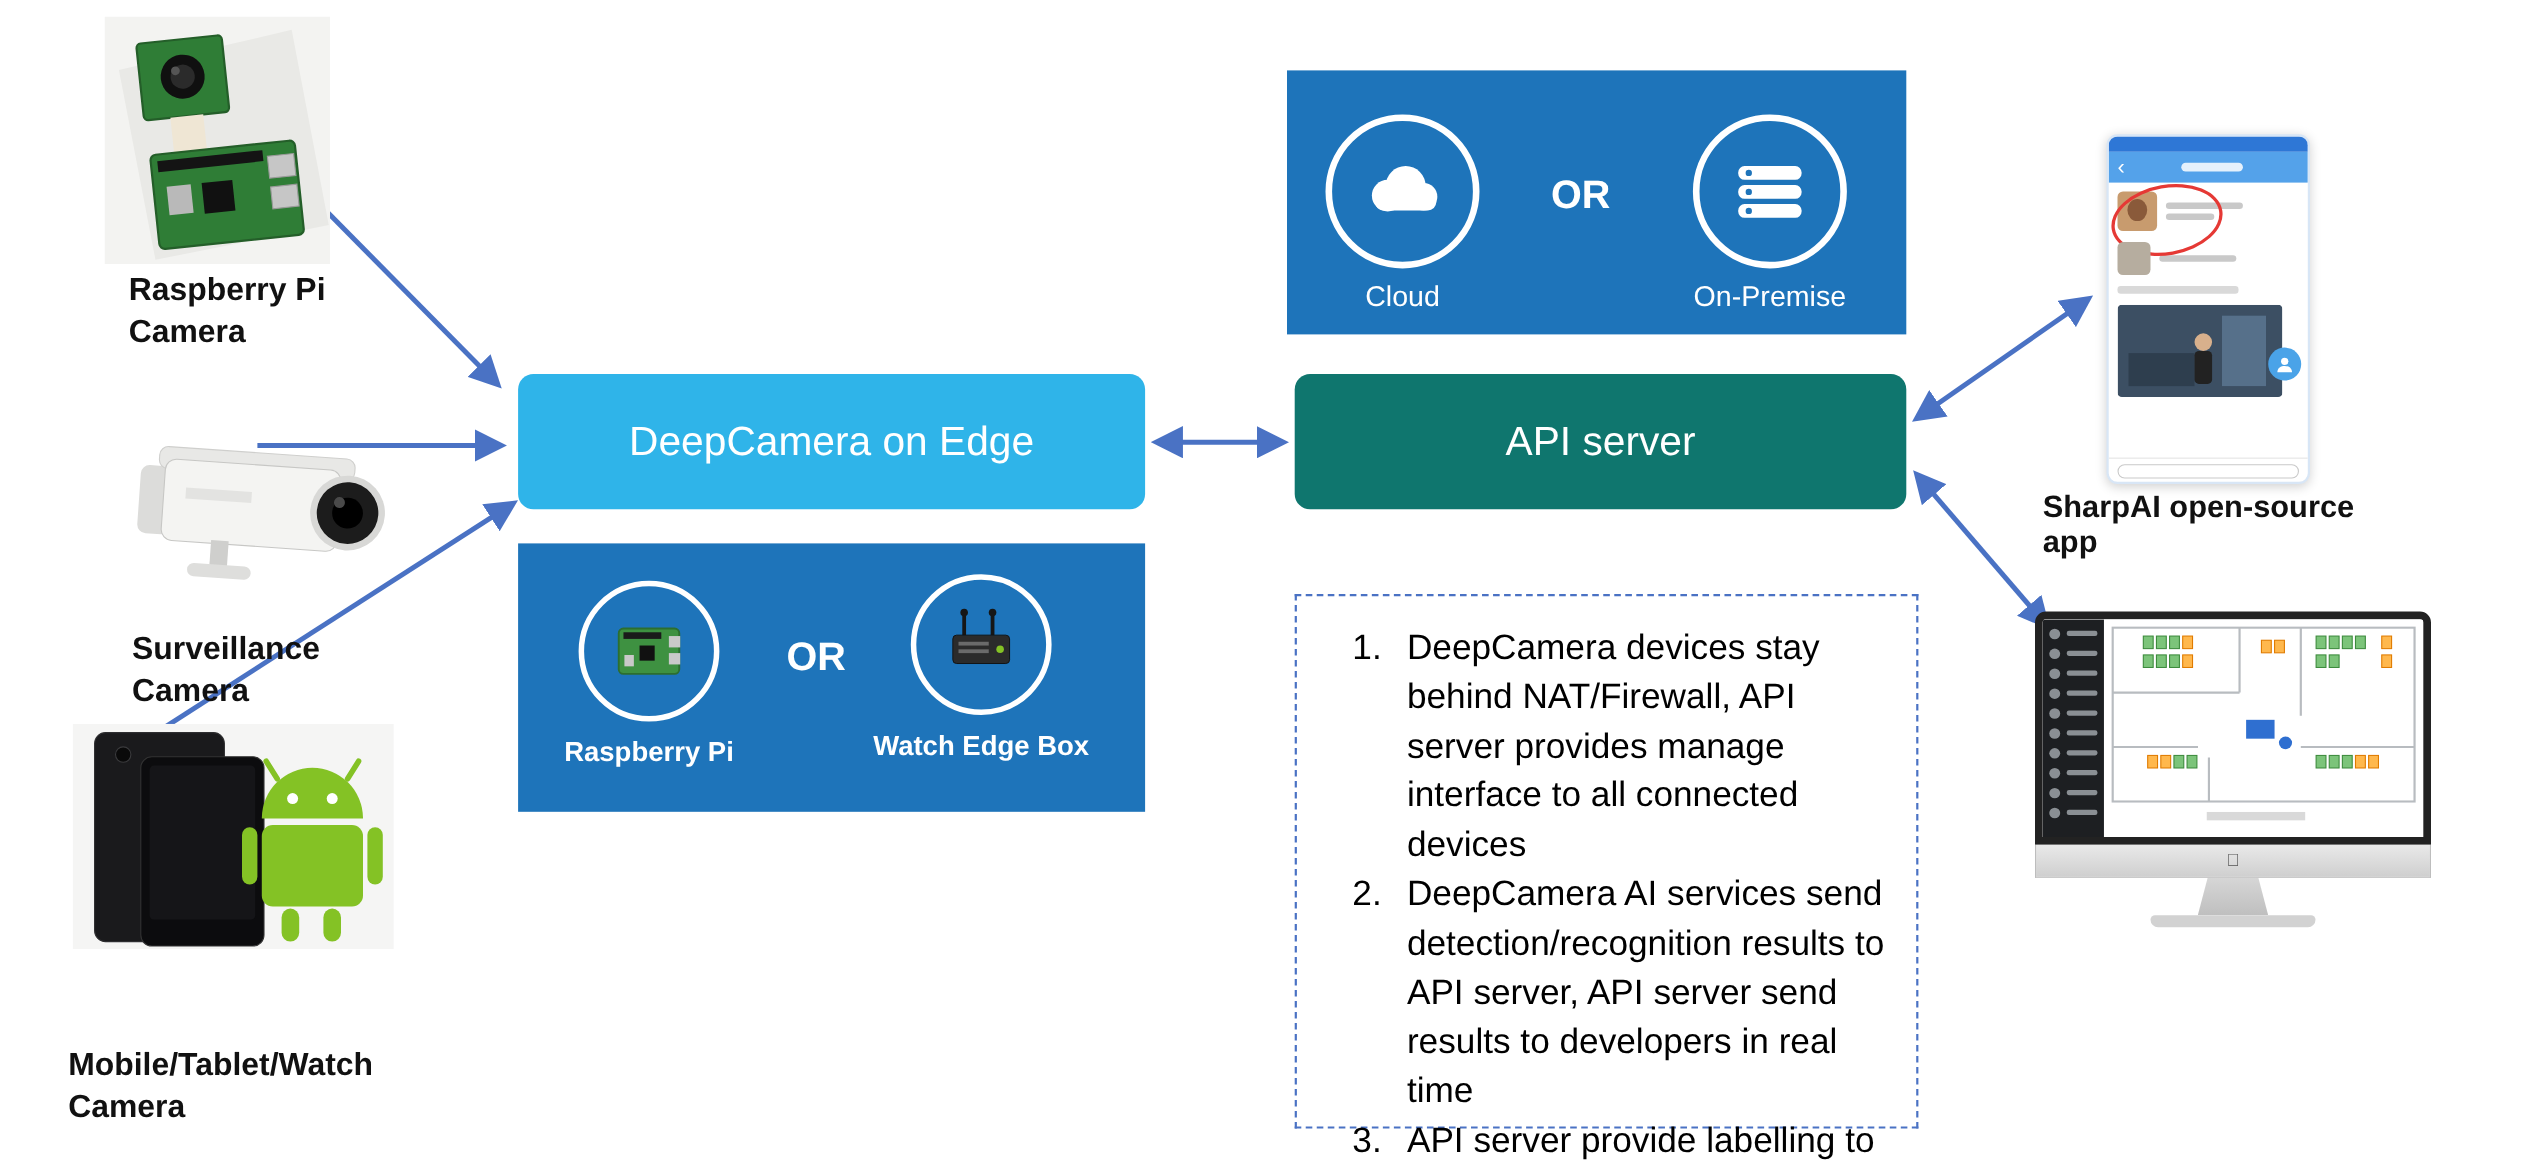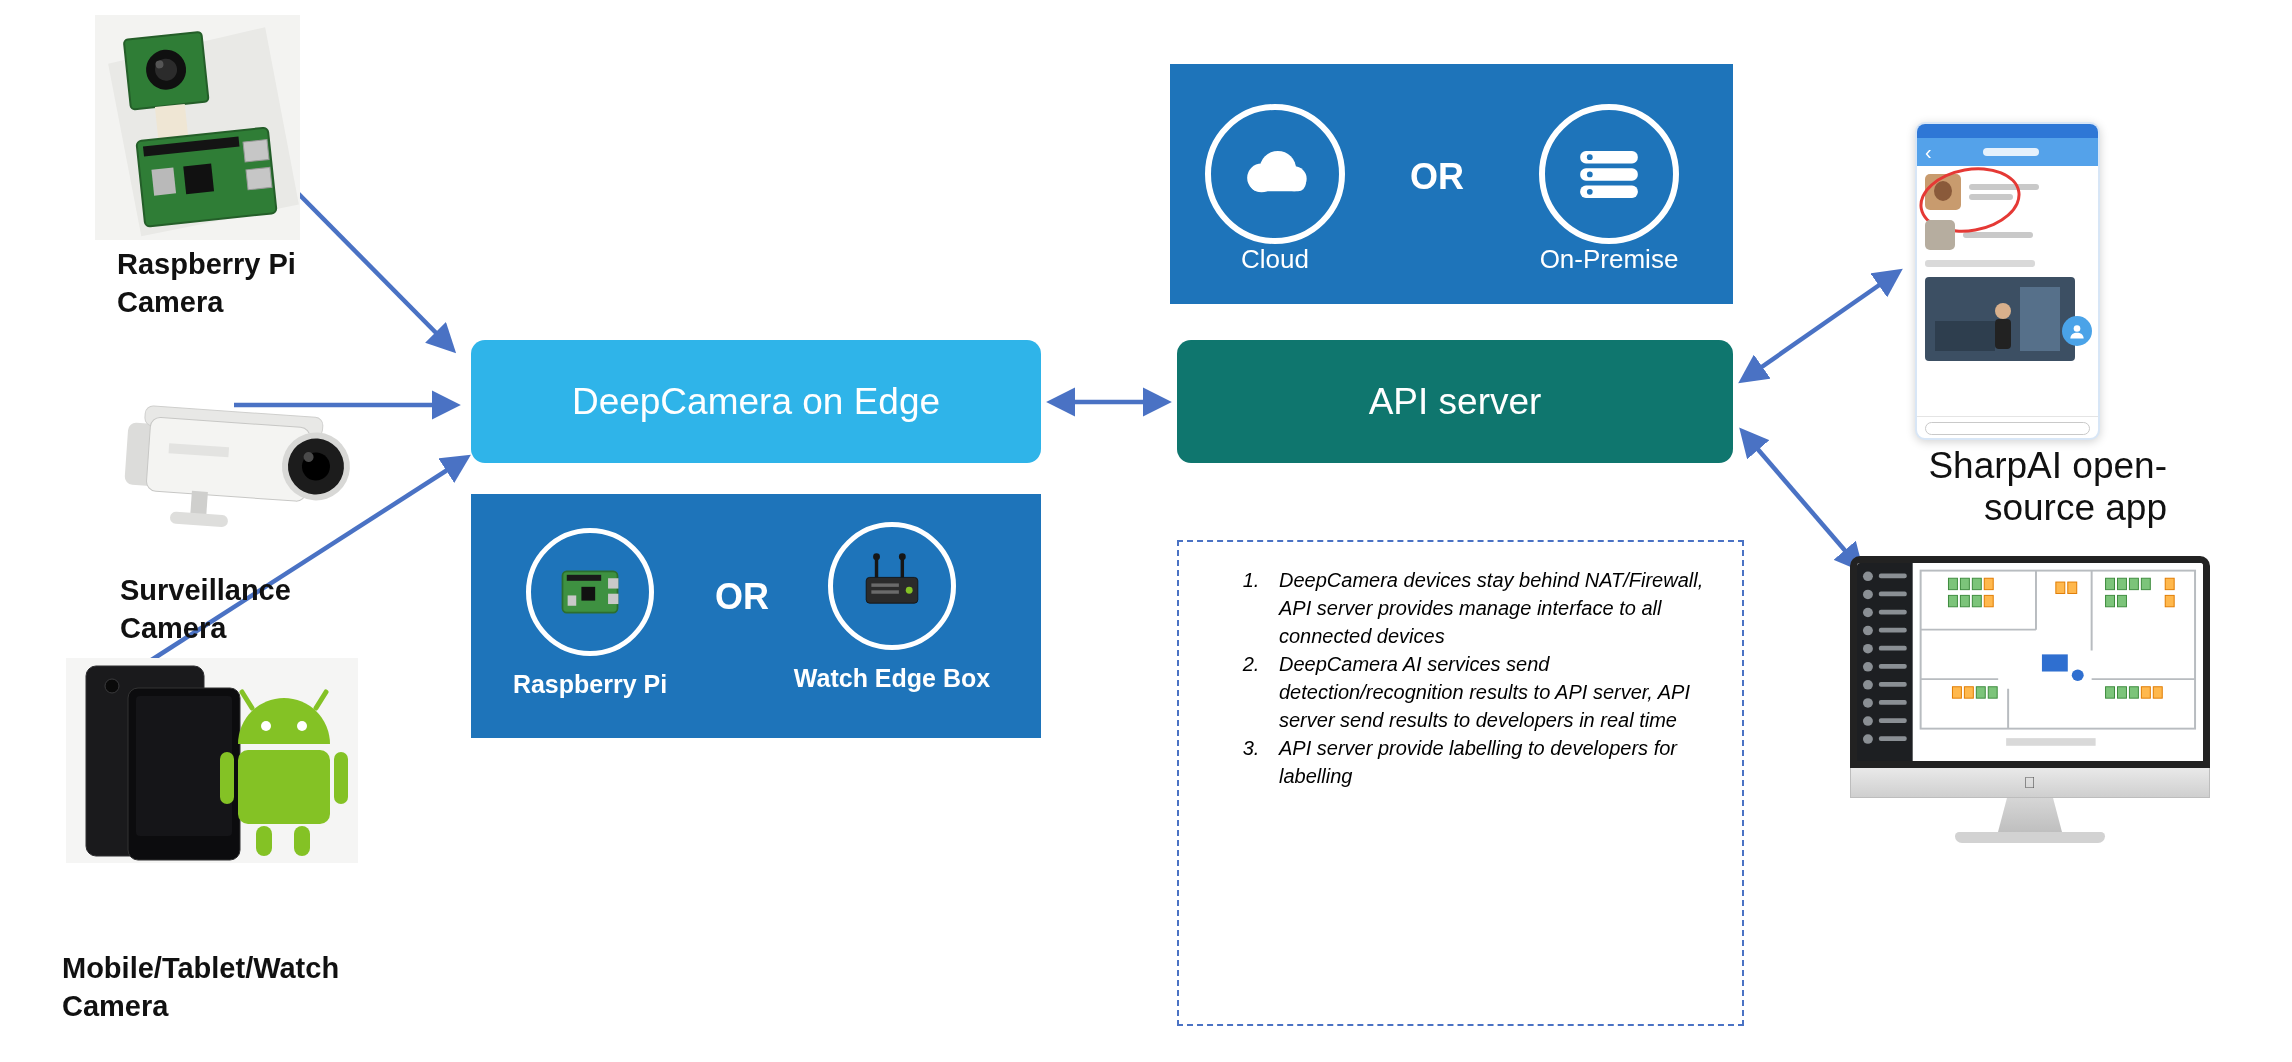--- a/index.html
+++ b/index.html
@@ -13,37 +13,37 @@
   .node-edge { left:471px; top:340px; width:570px; height:123px; background:#2fb4e9; }
   .node-api  { left:1177px; top:340px; width:556px; height:123px; background:#0f766e; }
 
   .panel { position:absolute; background:#1e74ba; }
   .panel-deploy { left:1170px; top:64px; width:563px; height:240px; }
   .panel-hw     { left:471px; top:494px; width:570px; height:244px; }
 
   .circle-icon { border-radius:50%; border:6px solid #fff; display:flex; align-items:center; justify-content:center; background:transparent; }
   .dep-col { position:absolute; width:150px; text-align:center; }
   .dep-col .circle-icon { width:140px; height:140px; margin:0 auto; }
-  .dep-label { color:#fff; font-size:26px; font-weight:500; }
+  .dep-label { margin-top:10px; color:#fff; font-size:26px; font-weight:500; }
   .or-text { position:absolute; color:#fff; font-size:36px; font-weight:600; }
 
   .hw-col { position:absolute; width:210px; text-align:center; }
   .hw-col .circle-icon { width:128px; height:128px; border-width:5px; margin:0 auto; }
   .hw-label { margin-top:14px; color:#fff; font-size:25px; font-weight:700; }
 
   .caption { position:absolute; font-size:29px; font-weight:600; color:#111; line-height:1.3; white-space:pre-line; }
-  .caption-client { position:absolute; font-size:37px; font-weight:400; color:#111; text-align:right; }
+  .caption-client { position:absolute; font-size:28px; font-weight:700; color:#111; text-align:left; }
 
   .src-img { position:absolute; }
   .src-img svg { display:block; }
 
   .notes { position:absolute; left:1177px; top:540px; width:567px; height:486px;
            border:2px dashed #4a72c4; padding:24px 14px 14px 0; background:#fff; }
   .notes ol { list-style:decimal; padding-left:86px; }
-  .notes li { font-size:20px; line-height:1.4; color:#000; padding-left:14px;font-style:italic; }
+  .notes li { font-size:32px; line-height:1.4; color:#000; padding-left:14px; }
 
   
   .phone { position:absolute; left:1915px; top:122px; width:185px; height:318px;
            background:#fff; border:2px solid #d8e6f6; border-radius:10px; overflow:hidden;
            box-shadow:0 2px 10px rgba(0,0,0,.18); }
   .p-status { height:14px; background:#2e77d6; }
   .p-nav { height:28px; background:#54a2ea; display:flex; align-items:center; padding:0 8px; color:#fff; }
   .p-back { font-size:20px; line-height:1; }
   .p-title-ph { width:56px; height:8px; background:rgba(255,255,255,.85); border-radius:4px; margin:0 auto; }
   .p-body { position:relative; height:250px; padding:8px; }

